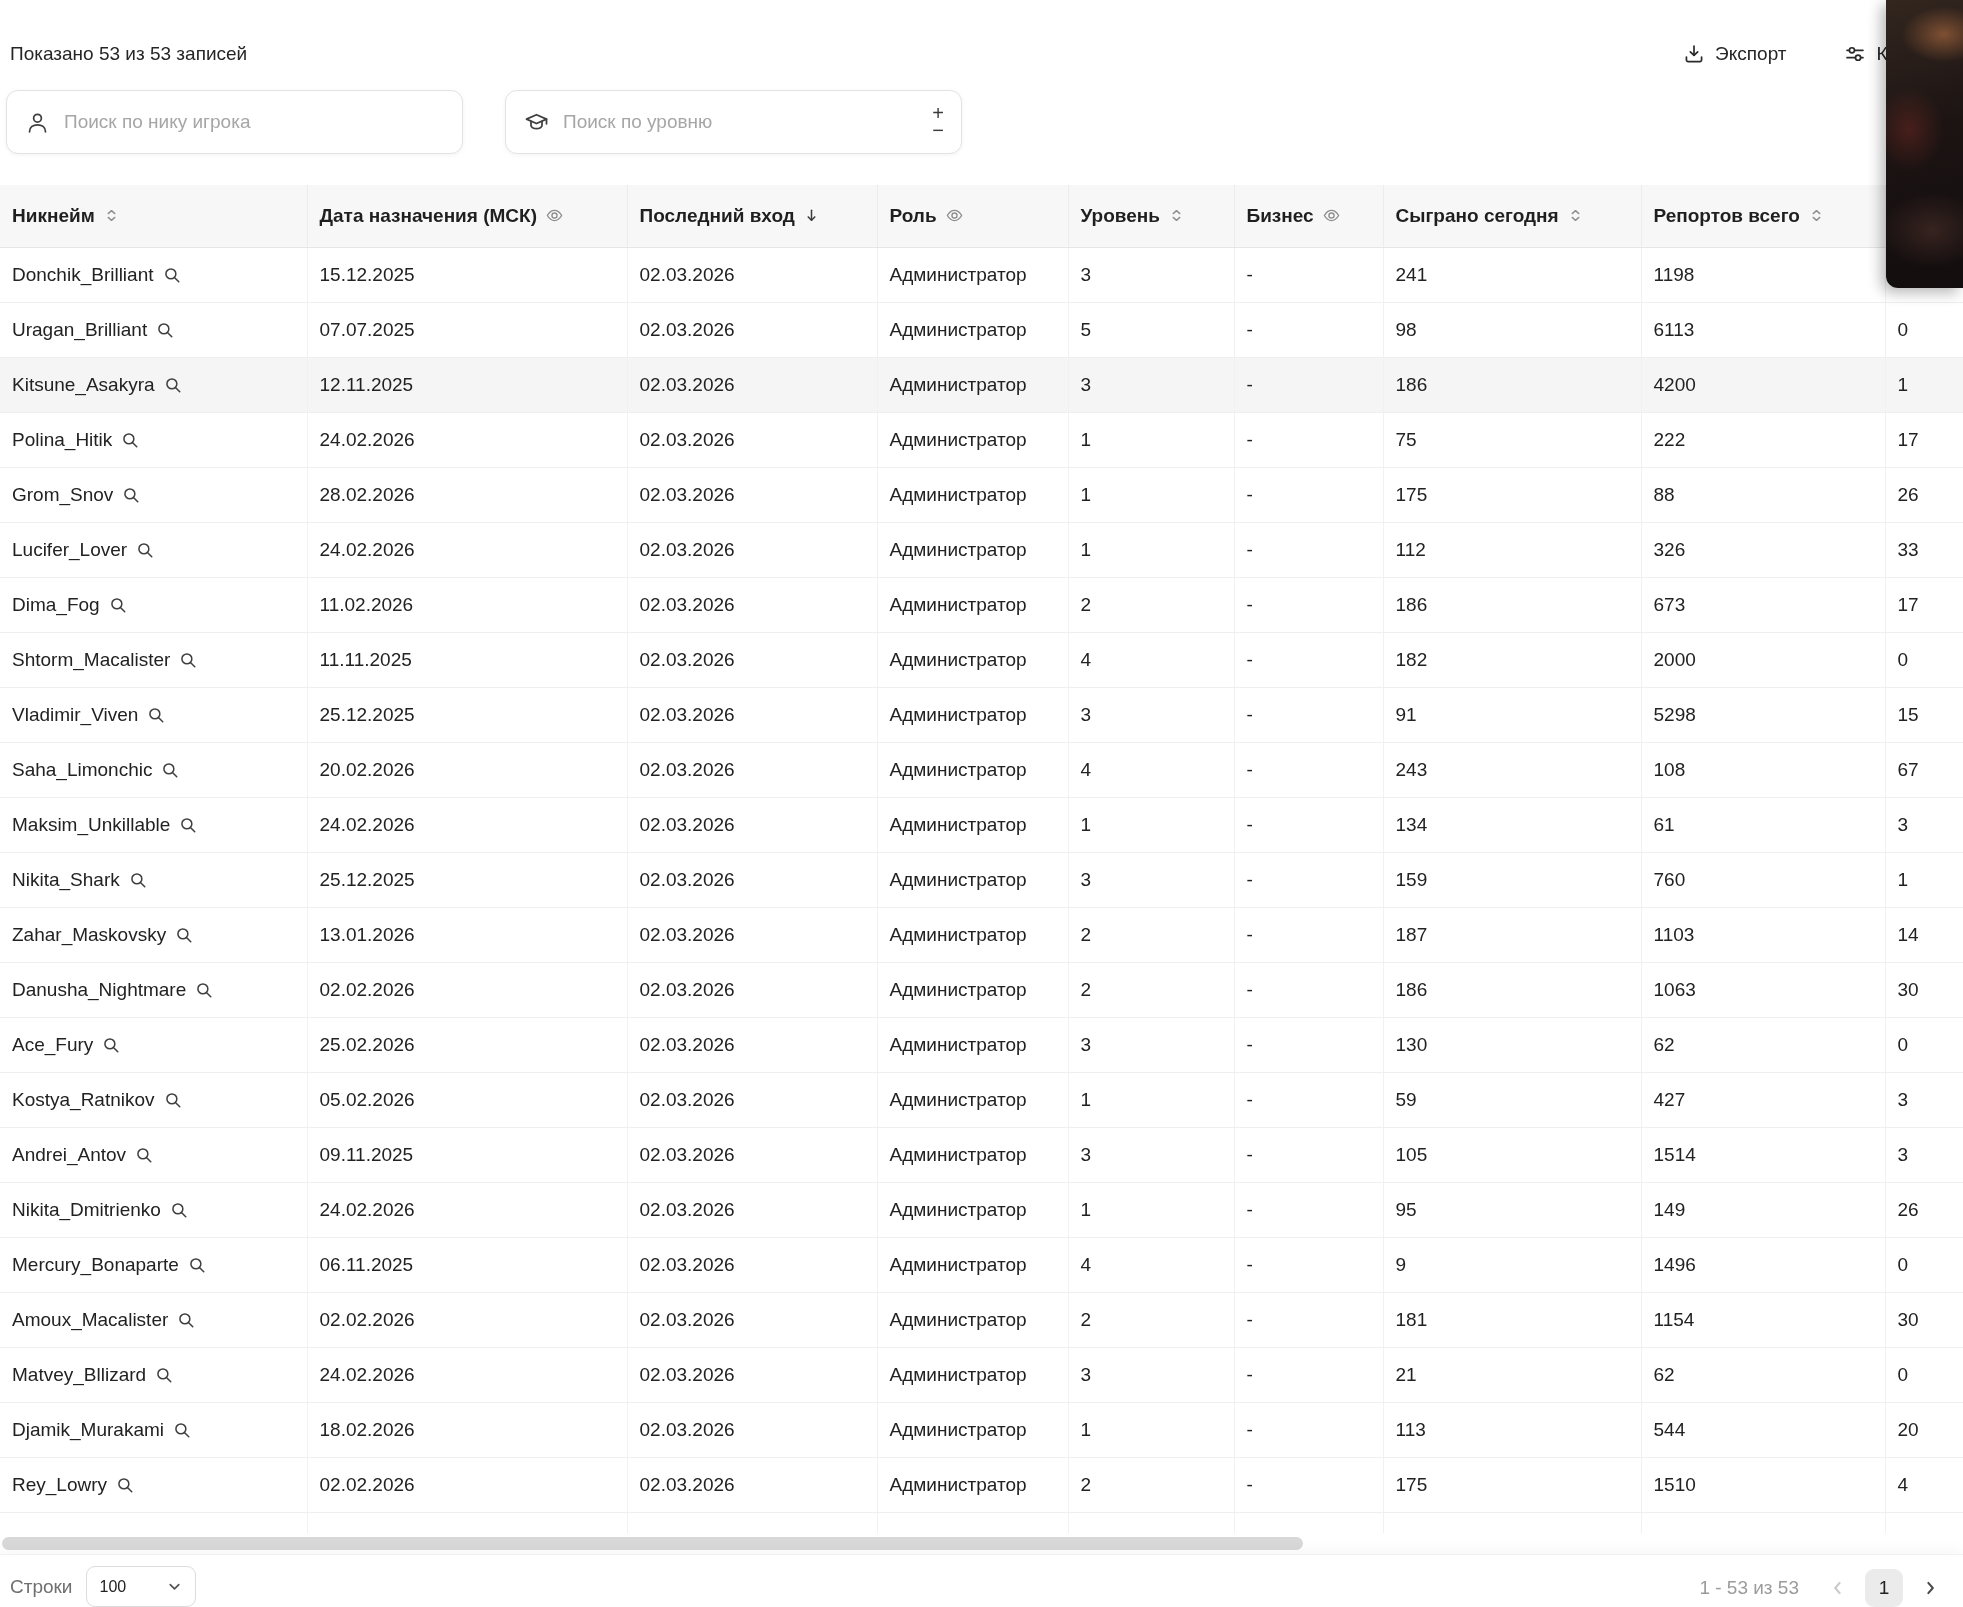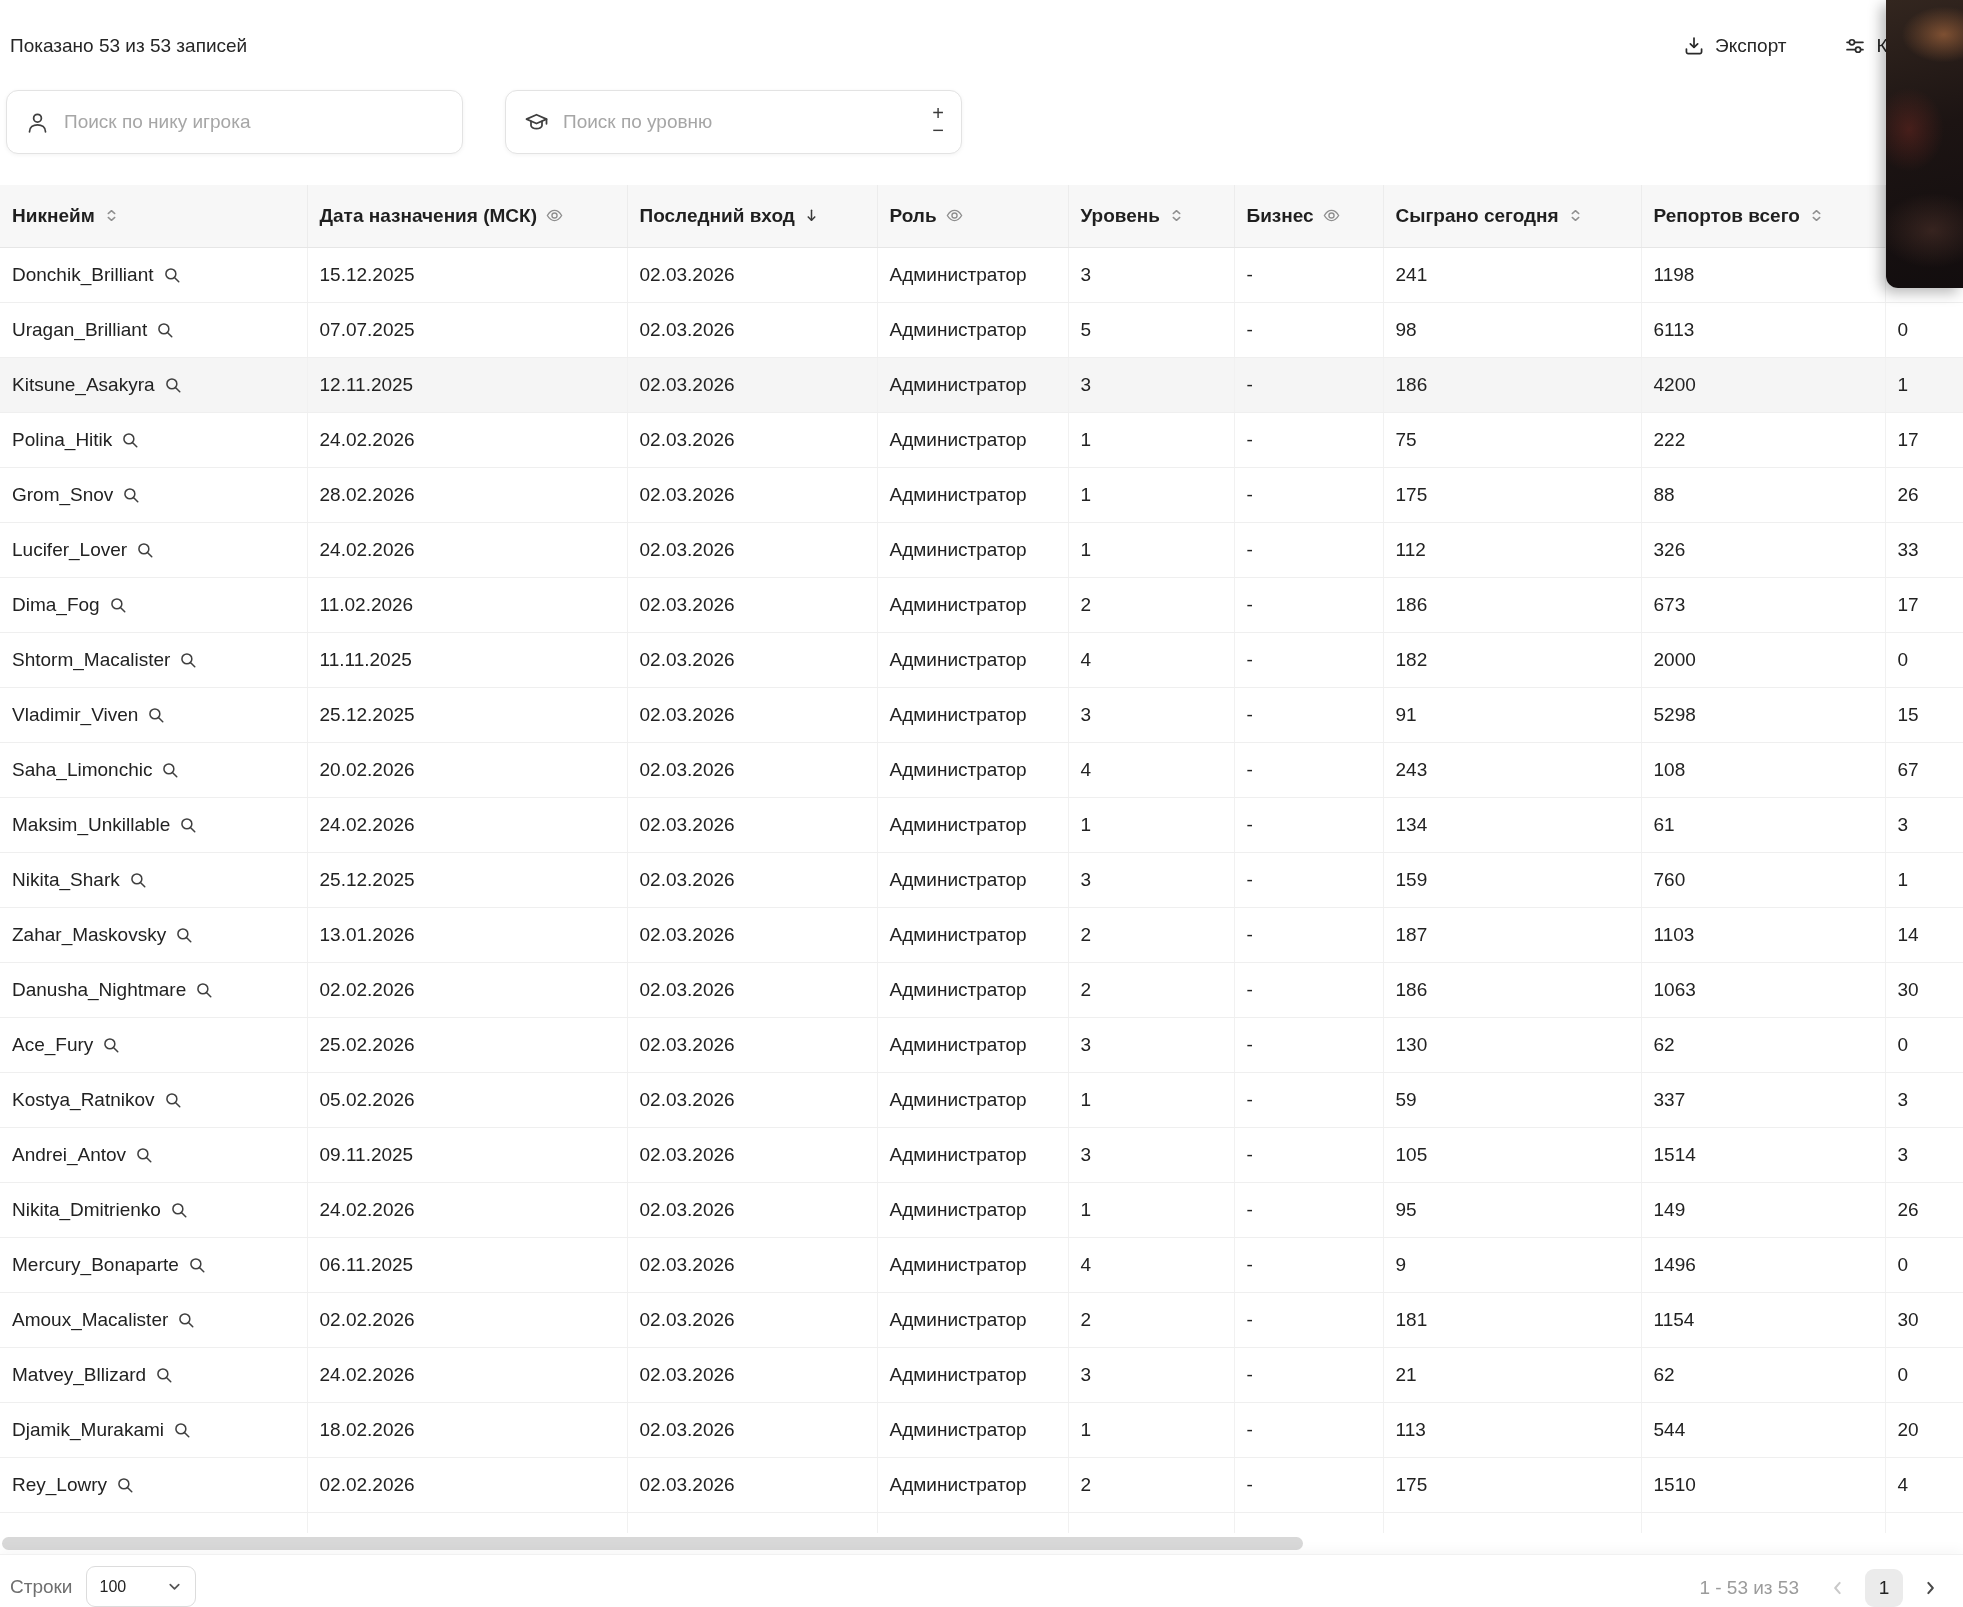--- a/index.html
+++ b/index.html
@@ -3,21 +3,21 @@
 <meta charset="utf-8">
 <style>
   * { box-sizing: border-box; margin: 0; padding: 0; }
   html,body { width: 1963px; height: 1607px; }
   body {
     font-family: "Liberation Sans", "DejaVu Sans", sans-serif;
     background: #ffffff; color: #222; position: relative; overflow: hidden;
   }
 
   
-  .topbar { position: absolute; top: 24px; left: 10px; right: 14px; height: 44px;
+  .topbar { position: absolute; top: 32px; left: 10px; right: 14px; height: 44px;
             display: flex; justify-content: space-between; align-items: center; }
   .summary { font-size: 19px; color: #262626; }
   .top-actions { display: flex; gap: 58px; align-items: flex-end; }
   .action-btn { display: flex; align-items: center; gap: 10px; background: none; border: none;
                 font-size: 19px; color: #262626; cursor: pointer; font-family: inherit; }
   .action-btn svg { display: block; }
 
   
   .filters { position: absolute; top: 90px; left: 6px; display: flex; gap: 42px; }
   .search-box { width: 457px; height: 64px; border: 1px solid #e3e3e3; border-radius: 12px;
@@ -567,21 +567,21 @@
                 </svg>
               </span>
             </span>
           </td>
           <td>05.02.2026</td>
           <td>02.03.2026</td>
           <td>Администратор</td>
           <td>1</td>
           <td>-</td>
           <td>59</td>
-          <td>337</td>
+          <td>427</td>
           <td>3</td>
         </tr>
         <tr>
           <td>
             <span class="nick">
               <span>Andrei_Antov</span>
               <span class="icn">
                 <svg width="18" height="18" viewBox="0 0 16 16" fill="none" stroke="#3f3f3f" stroke-width="1.35" stroke-linecap="round">
                   <circle cx="7" cy="7" r="4.4"></circle>
                   <path d="M10.4 10.4 L14 14"></path>

